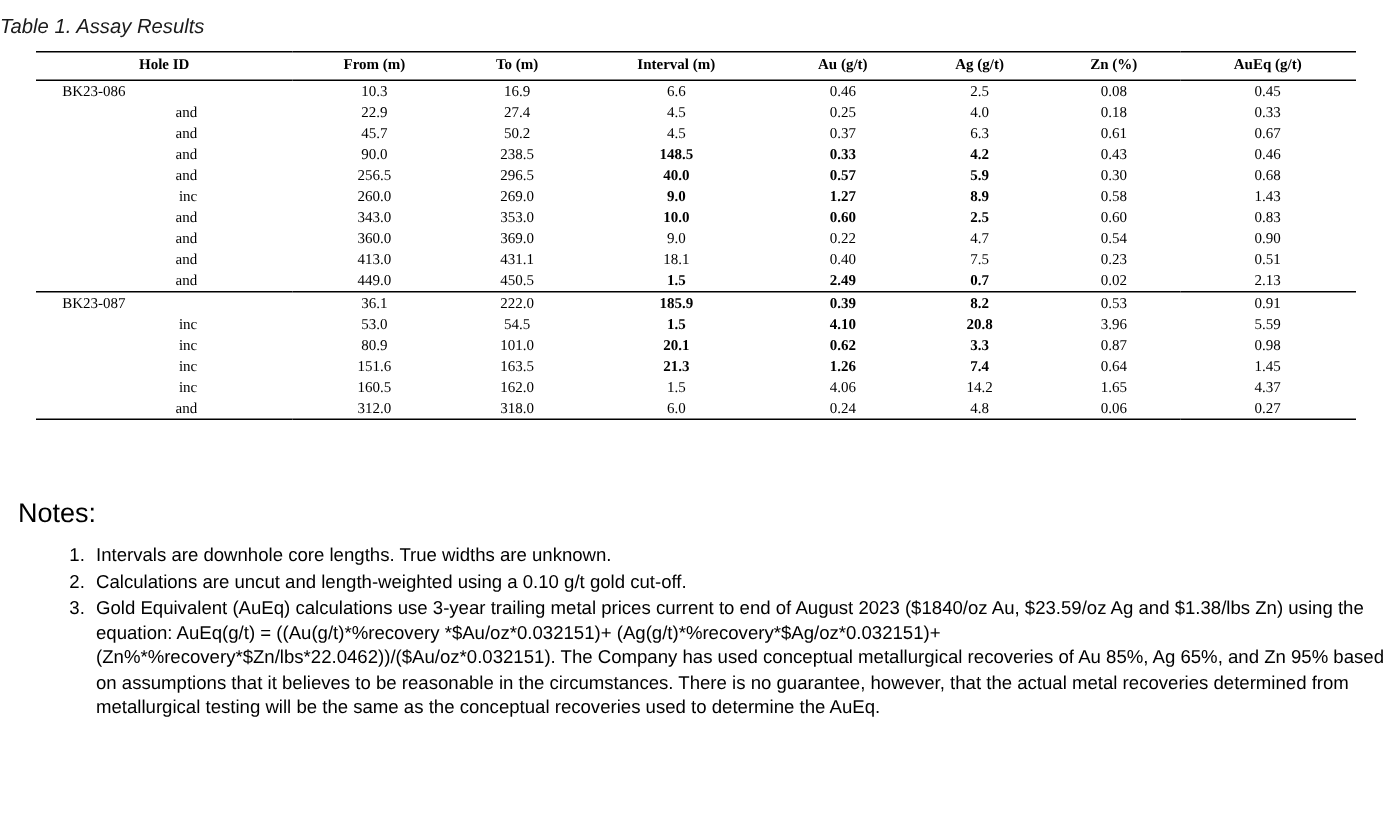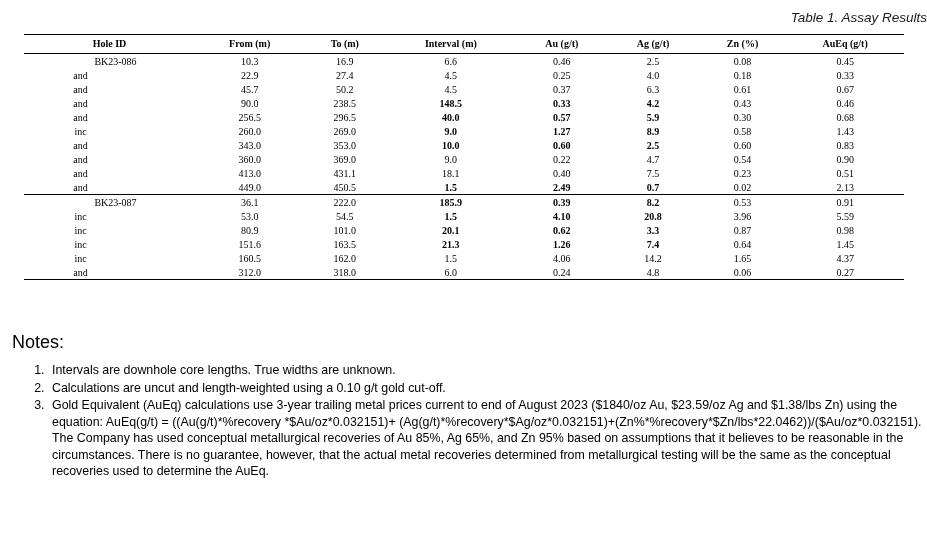--- a/index.html
+++ b/index.html
@@ -14,21 +14,21 @@
     color: #000000;
     position: relative;
     overflow: hidden;
   }
   .page {
     padding: 0;
     width: 927px;
     box-sizing: border-box;
   }
   .table-title {
-    text-align: right;
+    text-align: left;
     font-style: italic;
     font-size: 13.5px;
     margin: 10px 0 9px 0;
     color: #1a1a1a;
   }
   table.assay {
     border-collapse: collapse;
     width: 880px;
     margin: 0 auto;
     font-size: 10px;
@@ -41,41 +41,42 @@
     border-top: 1.3px solid #000;
     border-bottom: 1.3px solid #000;
     white-space: nowrap;
   }
   table.assay td {
     padding: 1.5px 6px;
     text-align: center;
     white-space: nowrap;
   }
   table.assay td.hole {
-    text-align: center;
+    text-align: left;
     padding-left: 18px;
   }
   table.assay td.holeind {
+    text-align: right;
     padding-right: 64px;
   }
   tr.group-start td {
     border-top: 1.1px solid #000;
   }
   tr.last-row td {
     border-bottom: 1.1px solid #000;
   }
   .b { font-weight: bold; }
 
   .notes-label {
     margin: 52px 0 0 12px;
     font-size: 18px;
   }
   ol.notes {
     margin: 9px 0 0 0;
-    padding-left: 48px;
+    padding-left: 60px;
     font-size: 12.4px;
     line-height: 1.33;
   }
   ol.notes li {
     margin-bottom: 1px;
     padding-left: 4px;
   }
 </style>
 </head>
 <body>

